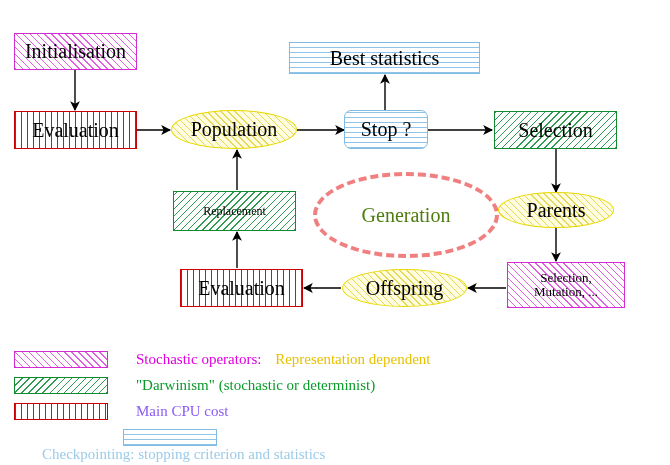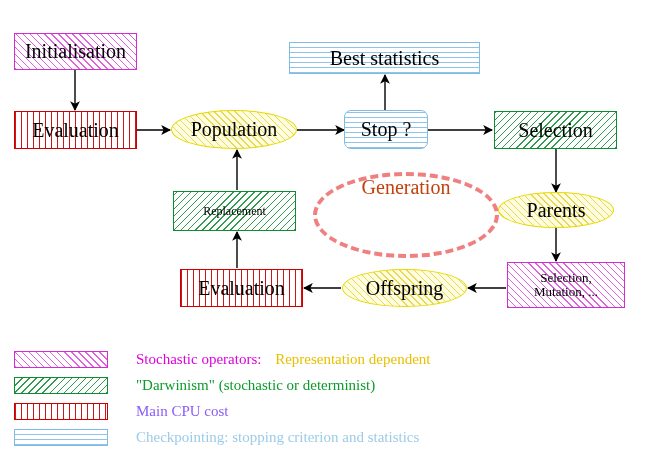--- a/index.html
+++ b/index.html
@@ -49,22 +49,22 @@
   .rounded{border-radius:7px;}
 
   .lbl-lg{font-size:20px;}
   .lbl-md{font-size:12px;}
   .lbl-sm{font-size:13px;}
 
   
   .generation{
     position:absolute;border-radius:50%;
     border:4px dashed #f08080;background:transparent;
-    display:flex;align-items:flex-start;justify-content:center;
-    color:#c2410c;font-size:20px;
+    display:flex;align-items:center;justify-content:center;
+    color:#4d7c0f;font-size:20px;
   }
 
   
   .legend-row{position:absolute;display:flex;align-items:center;}
   .sw{width:94px;height:17px;box-sizing:border-box;}
   .legend-text{margin-left:28px;font-size:15px;white-space:nowrap;}
   .t-magenta{color:#e000e0;}
   .t-gold{color:#e8c000;}
   .t-green{color:#0b9b2b;}
   .t-red{color:#8b5cf6;text-align:right;}
@@ -167,18 +167,18 @@
   <div class="legend-row" style="left:14px;top:377px;">
     <div class="sw hatch-green"></div>
     <div class="legend-text t-green">"Darwinism" (stochastic or determinist)</div>
   </div>
 
   <div class="legend-row" style="left:14px;top:403px;">
     <div class="sw hatch-red"></div>
     <div class="legend-text t-red">Main CPU cost</div>
   </div>
 
-  <div class="legend-row" style="left:14px;top:429px;">
+  <div class="legend-row" style="left:14px;top:429px;flex-direction:column;">
     <div class="sw hatch-blue"></div>
     <div class="legend-text t-blue">Checkpointing: stopping criterion and statistics</div>
   </div>
 
 </div>
 
 </body></html>

